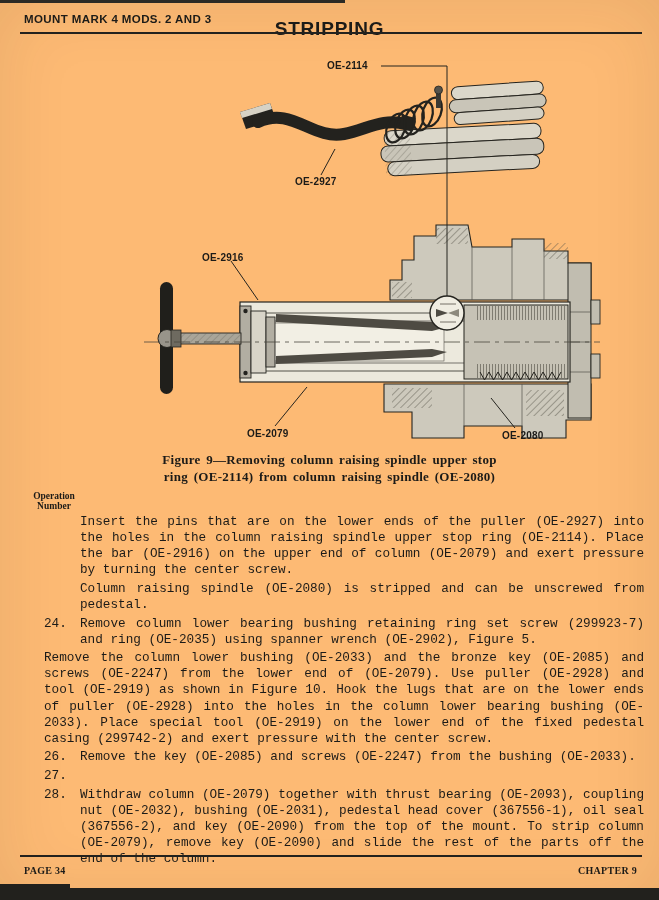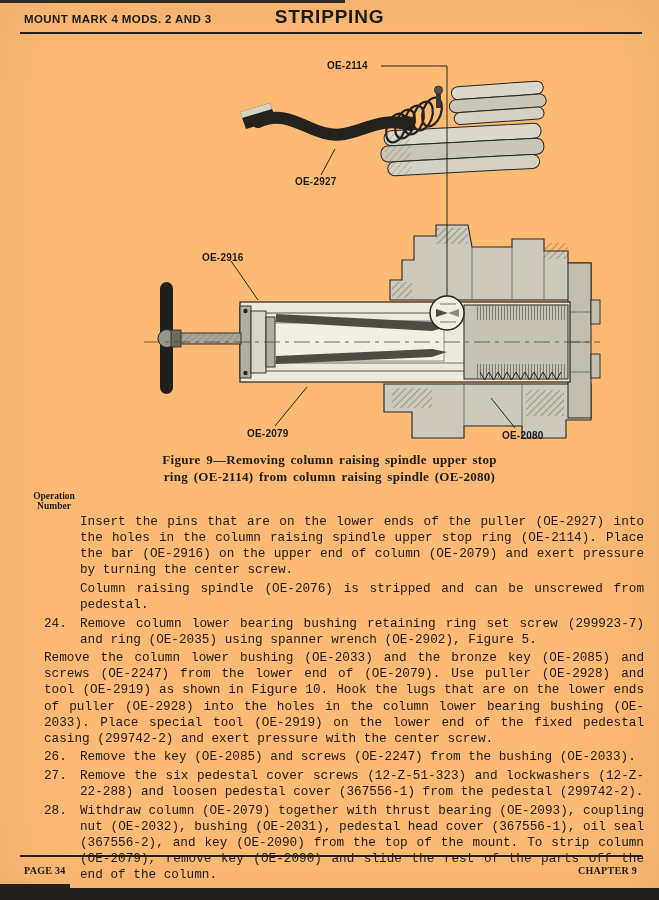--- a/index.html
+++ b/index.html
@@ -15,21 +15,21 @@
   .scan-bottom { position:absolute; bottom:0; left:0; width:659px; height:12px; background:#22211d; }
   .scan-bottom-nub { position:absolute; bottom:0; left:0; width:70px; height:16px; background:#22211d; }
 
   
   .header-left {
     position:absolute; top:13px; left:24px;
     font-family:"Liberation Sans", sans-serif; font-weight:bold;
     font-size:11.5px; letter-spacing:0.4px;
   }
   .header-title {
-    position:absolute; top:6px; left:0; width:659px; text-align:center;
+    position:absolute; top:18px; left:0; width:659px; text-align:center;
     font-family:"Liberation Sans", sans-serif; font-weight:bold;
     font-size:19px; letter-spacing:0.8px;
   }
   .header-rule { position:absolute; top:32px; left:20px; width:622px; height:2.4px; background:#23221e; }
 
   
   .diagram { position:absolute; top:40px; left:8px; width:638px; height:412px;margin-left:36px; }
   .diagram svg { position:absolute; top:0; left:0; }
   .part-label {
     position:absolute;
@@ -228,41 +228,40 @@
 
   <div class="ops">
 
     <div class="op-item">
       <div class="op-num"></div>
       <div class="op-text">Insert the pins that are on the lower ends of the puller (OE-2927) into the holes in the column raising spindle upper stop ring (OE-2114). Place the bar (OE-2916) on the upper end of column (OE-2079) and exert pressure by turning the center screw.</div>
     </div>
 
     <div class="op-item">
       <div class="op-num"></div>
-      <div class="op-text">Column raising spindle (OE-2076) is stripped and can be unscrewed from pedestal.</div>
+      <div class="op-text">Column raising spindle (OE-2080) is stripped and can be unscrewed from pedestal.</div>
     </div>
 
     <div class="op-item">
       <div class="op-num">24.</div>
       <div class="op-text">Remove column lower bearing bushing retaining ring set screw (299923-7) and ring (OE-2035) using spanner wrench (OE-2902), Figure 5.</div>
     </div>
 
     <div class="op-item">
       <div class="op-text">Remove the column lower bushing (OE-2033) and the bronze key (OE-2085) and screws (OE-2247) from the lower end of (OE-2079). Use puller (OE-2928) and tool (OE-2919) as shown in Figure 10. Hook the lugs that are on the lower ends of puller (OE-2928) into the holes in the column lower bearing bushing (OE-2033). Place special tool (OE-2919) on the lower end of the fixed pedestal casing (299742-2) and exert pressure with the center screw.</div>
     </div>
 
     <div class="op-item">
       <div class="op-num">26.</div>
       <div class="op-text">Remove the key (OE-2085) and screws (OE-2247) from the bushing (OE-2033).</div>
     </div>
 
     <div class="op-item">
       <div class="op-num">27.</div>
       <div class="op-text">
-        <span>Remove the six pedestal cover screws (12-Z-51-323) and lockwashers (12-Z-22-288) and loosen pedestal cover (367556-1) from the pedestal (299742-2).</span>
       </div>
     </div>
 
     <div class="op-item">
       <div class="op-num">28.</div>
       <div class="op-text">Withdraw column (OE-2079) together with thrust bearing (OE-2093), coupling nut (OE-2032), bushing (OE-2031), pedestal head cover (367556-1), oil seal (367556-2), and key (OE-2090) from the top of the mount. To strip column (OE-2079), remove key (OE-2090) and slide the rest of the parts off the end of the column.</div>
     </div>
 
   </div>
 

